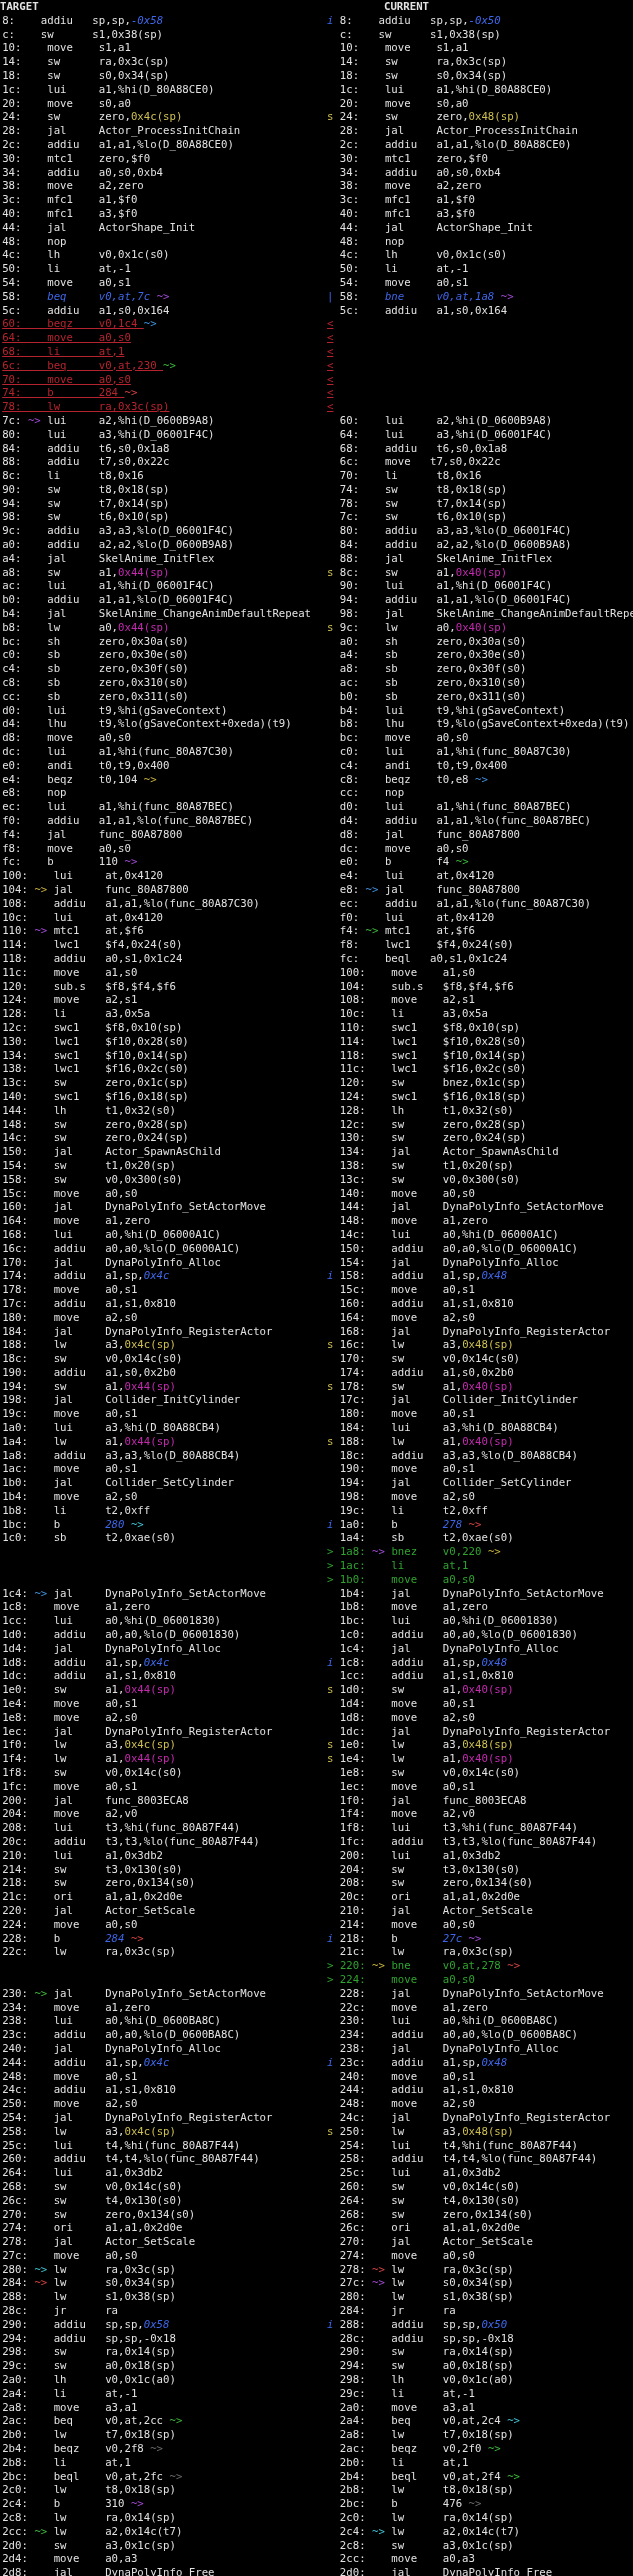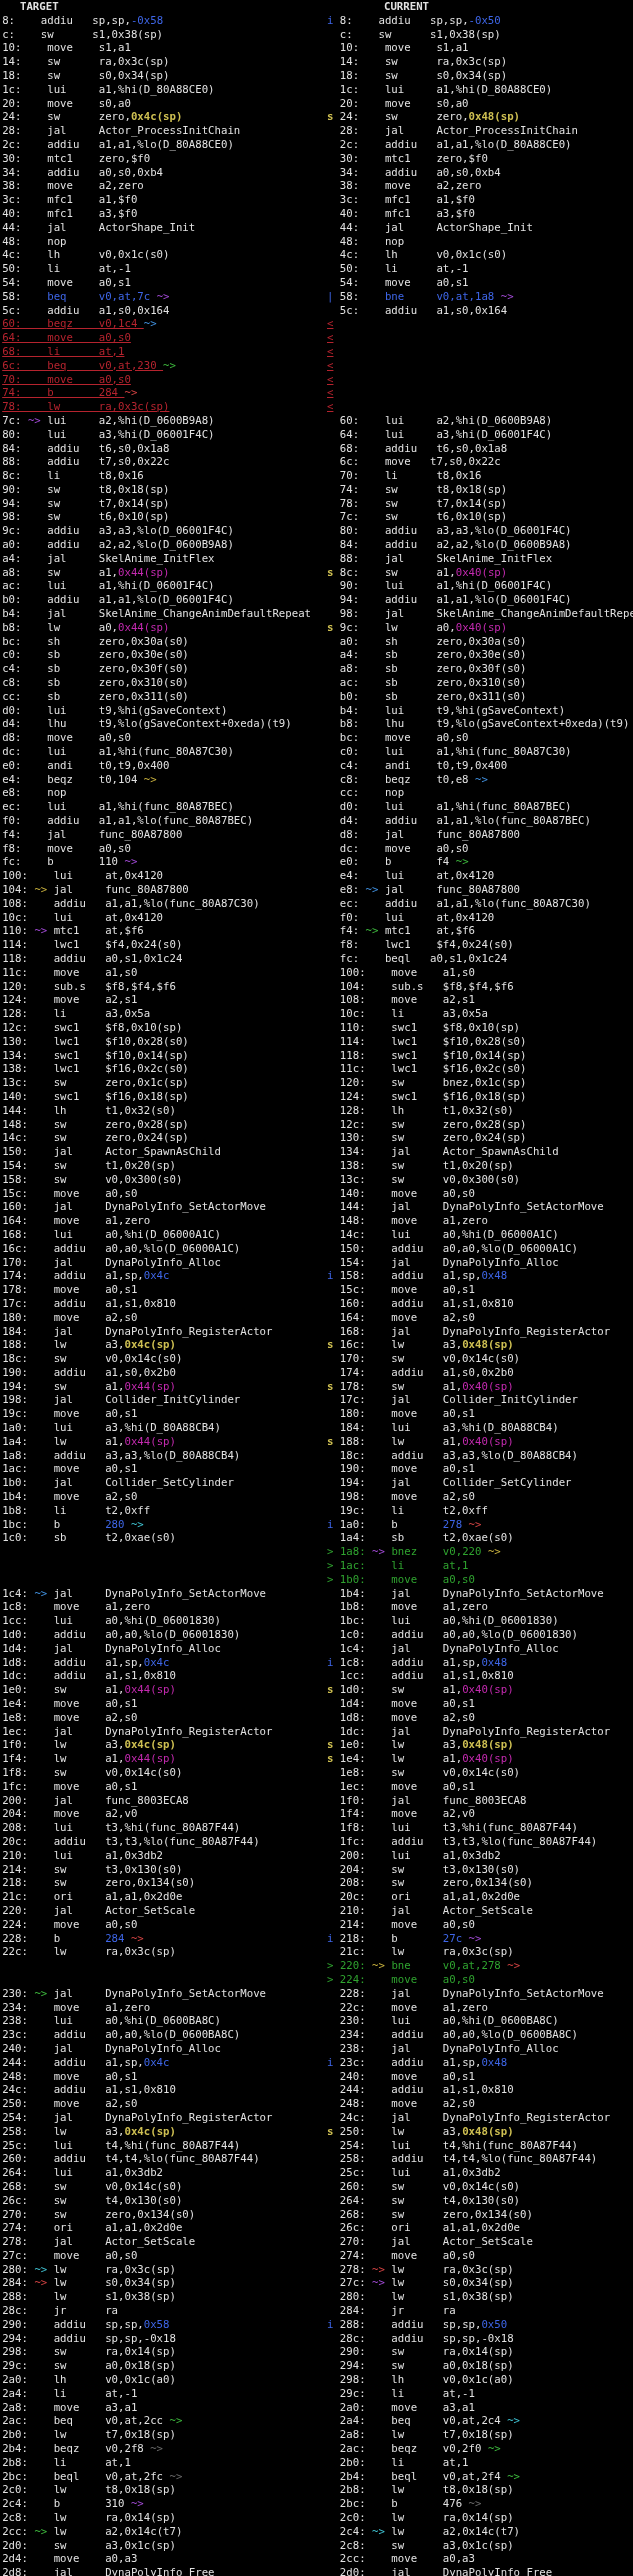--- a/index.html
+++ b/index.html
@@ -1,31 +1,31 @@
 <!DOCTYPE html>
 <html style="font-size:11.6px"><head>
 <meta charset="utf-8">
 <style>
   html,body{margin:0;padding:0;background:#000;}
   body{width:633px;height:2576px;overflow:hidden;position:relative;
        font-family:"DejaVu Sans Mono","Liberation Mono",monospace;
        font-size:10.7px;line-height:13.8px;color:#e2e2e2;}
   .hdr{position:absolute;top:0;height:13.8px;white-space:pre;font-weight:bold;}
-  #hdr-target{left:20px;}
+  #hdr-target{left:0;}
   #hdr-current{left:340px;margin-left:44px;}
   .col{position:absolute;top:13.8px;overflow:hidden;}
   #col-target{left:2.2px;width:322px;}
   #col-current{left:327px;width:307px;}
   .line{height:13.8px;white-space:pre;overflow:hidden;}
 </style>
 <style>.seg-W{color:#e2e2e2;}
 .seg-R{color:#b5232e;text-decoration:underline;}
 .seg-G{color:#2fa32f;}
-.seg-B{color:#3e66e8;}
-.seg-Y{color:#cfc052;font-weight:bold;}
+.seg-B{color:#3e66e8;font-style:italic;}
+.seg-Y{color:#cfc052;}
 .seg-M{color:#c42ab0;text-align:center;}
 .seg-C{color:#3fc3d3;}
 .seg-AB{color:#4191e0;}
 .seg-AG{color:#3db83d;}
 .seg-AR{color:#d34343;}
 .seg-AM{color:#a24ad6;}
 .seg-AY{color:#c9b23e;}
 .seg-GY{color:#6a6a6a;}</style></head>
 <body>
 

